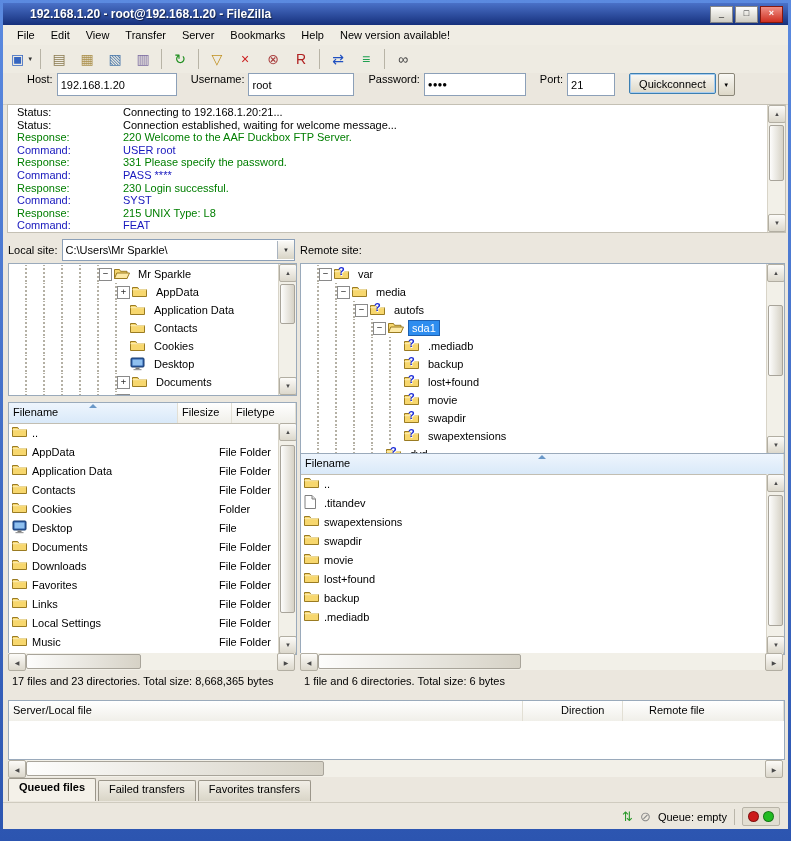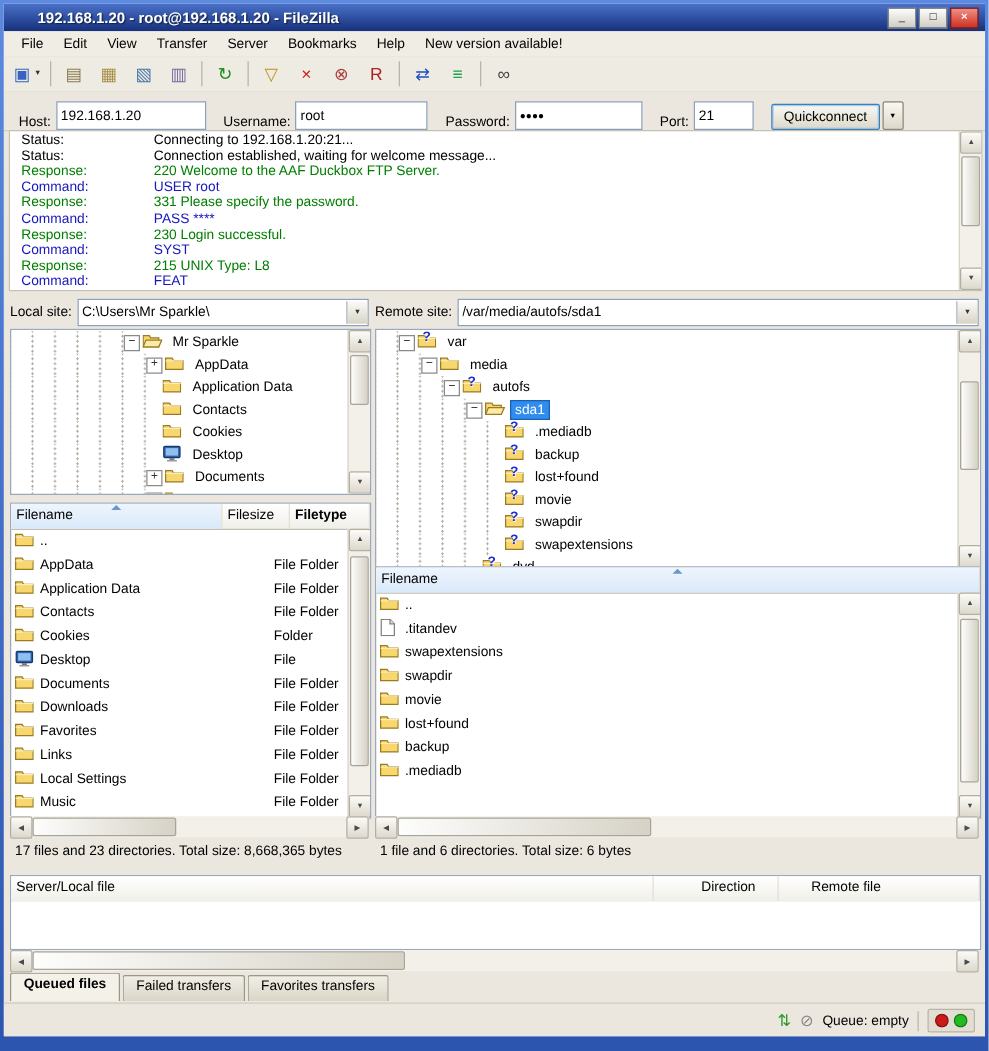--- a/index.html
+++ b/index.html
@@ -20,21 +20,21 @@
   .menu-item{padding:2px 8px;white-space:nowrap;}
 
   
   .toolbar{position:absolute;left:0;top:42px;right:0;height:28px;background:#eeebe2;border-bottom:1px solid #d2cec2;display:flex;align-items:center;padding-left:5px;}
   .tbtn{height:22px;min-width:24px;display:flex;align-items:center;justify-content:center;margin:0 1px;border:1px solid transparent;border-radius:2px;}
   .tglyph{font-size:14px;line-height:14px;}
   .tdd{font-size:6px;color:#333;margin-left:3px;}
   .tsep{width:1px;height:20px;background:#b8b4a6;margin:0 4px;flex:none;}
 
   
-  .quickbar{position:absolute;left:0;top:70px;right:0;height:31px;background:#ebe7de;border-bottom:1px solid #d2cec2;display:flex;align-items:flex-end;padding-left:12px;}
+  .quickbar{position:absolute;left:0;top:70px;right:0;height:31px;background:#ebe7de;border-bottom:1px solid #d2cec2;display:flex;align-items:flex-start;padding-left:24px;}
   .quickbar label{margin-right:4px;white-space:nowrap;}
   .qc-input{height:19px;border:1px solid #8ca0b8;background:#fff;font-family:"Liberation Sans",sans-serif;font-size:11px;padding:1px 3px;margin-right:14px;}
   .qc-btn{height:21px;padding:0 9px;background:linear-gradient(#f9f8f4,#ddd8c8);border:1px solid #3c7fb1;box-shadow:0 0 0 1px #a8cdf0 inset;border-radius:2px;font-size:11px;}
   .qc-dd{width:15px;height:21px;margin-left:2px;background:linear-gradient(#f9f8f4,#ddd8c8);border:1px solid #8a8678;border-radius:2px;font-size:6px;display:flex;align-items:center;justify-content:center;}
 
   
   .logview{position:absolute;left:4px;top:101px;width:777px;height:127px;background:#fff;border:1px solid #c4c0b4;overflow:hidden;}
   .log-lines{position:absolute;left:0;top:1px;right:18px;bottom:0;overflow:hidden;}
   .log-line{display:flex;height:12.6px;white-space:nowrap;}
   .log-label{width:106px;flex:none;padding-left:9px;}
@@ -70,21 +70,21 @@
   
   .filelist{position:absolute;background:#fff;border:1px solid #9aaabb;overflow:hidden;}
   .filelist.local{left:5px;top:399px;width:287px;height:251px;}
   .filelist.remote{left:297px;top:450px;width:483px;height:200px;}
   .lh{position:absolute;left:0;top:0;right:0;height:20px;display:flex;background:linear-gradient(#ffffff,#f0efe9);border-bottom:1px solid #c2beb2;}
   .lh-cell{position:relative;padding:3px 4px 0 4px;border-right:1px solid #e2dfd4;white-space:nowrap;overflow:hidden;}
   .lh-cell.sorted{background:linear-gradient(#eef5fd,#d9e9f9);}
   .caret{position:absolute;top:1px;left:50%;margin-left:-4px;width:0;height:0;border-left:4px solid transparent;border-right:4px solid transparent;border-bottom:4px solid #6a98c8;}
   .lh-c0{width:160px;}
   .lh-c1{width:45px;}
-  .lh-c2{flex:1;font-weight:bold;}
+  .lh-c2{flex:1;}
   .lh-full{flex:1;}
   .rows{position:absolute;left:0;top:20px;right:17px;bottom:0;overflow:hidden;}
   .file-row{display:flex;align-items:center;height:19px;white-space:nowrap;}
   .fc-name{width:158px;display:flex;align-items:center;padding-left:3px;overflow:hidden;flex:none;}
   .fc-name.wide{flex:1;width:auto;}
   .fc-size{width:45px;text-align:right;padding-right:4px;flex:none;}
   .fc-type{flex:1;overflow:hidden;}
 
   
   .sb-v{position:absolute;top:0;bottom:0;right:0;width:17px;background:#f2f0e8;border-left:1px solid #d8d4c8;display:flex;flex-direction:column;}
@@ -269,24 +269,20 @@
 
     <div class="site-row local">
       <span class="site-label">Local site:</span>
       <span class="combo">
         <span class="combo-text">C:\Users\Mr Sparkle\</span>
         <span class="combo-btn">▼</span>
       </span>
     </div>
     <div class="site-row remote">
       <span class="site-label">Remote site:</span>
-      <span class="combo">
-        <span class="combo-text">/var/media/autofs/sda1</span>
-        <span class="combo-btn">▼</span>
-      </span>
     </div>
 
     <div class="tree local">
       <div class="tree-rows" id="local-tree">
           <div class="tree-row">
             <span class="tree-indent" style="width: 90px;"></span>
             <span class="exp">−</span>
             <span><span class="ic"><svg width="16" height="13" viewBox="0 0 16 13">
                   <path d="M0.5,2.5 h5 l1,1.8 h6.5 v7.2 h-12.5 z" fill="#f7d76e" stroke="#9a7b22"></path>
                   <path d="M2.8,6 h12.7 l-2.5,5.5 h-12.5 z" fill="#fdeaa6" stroke="#9a7b22"></path>

